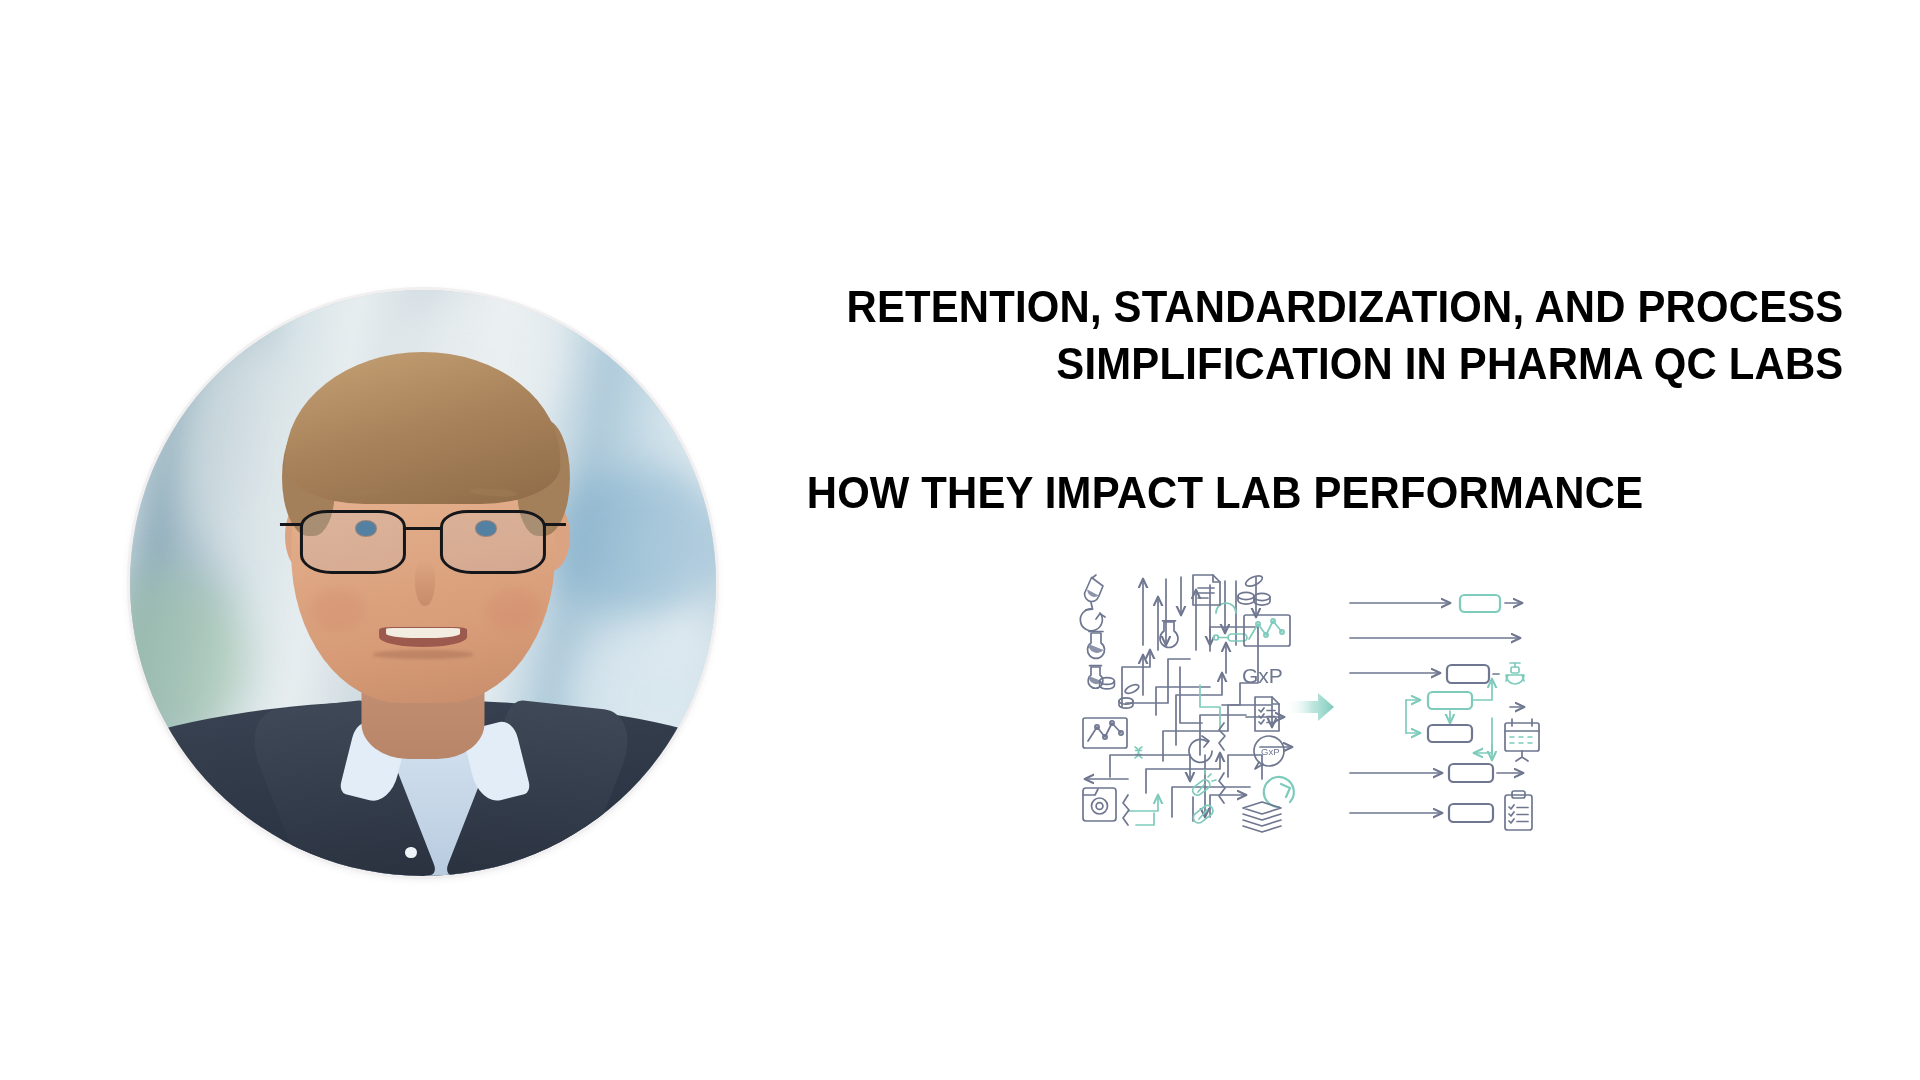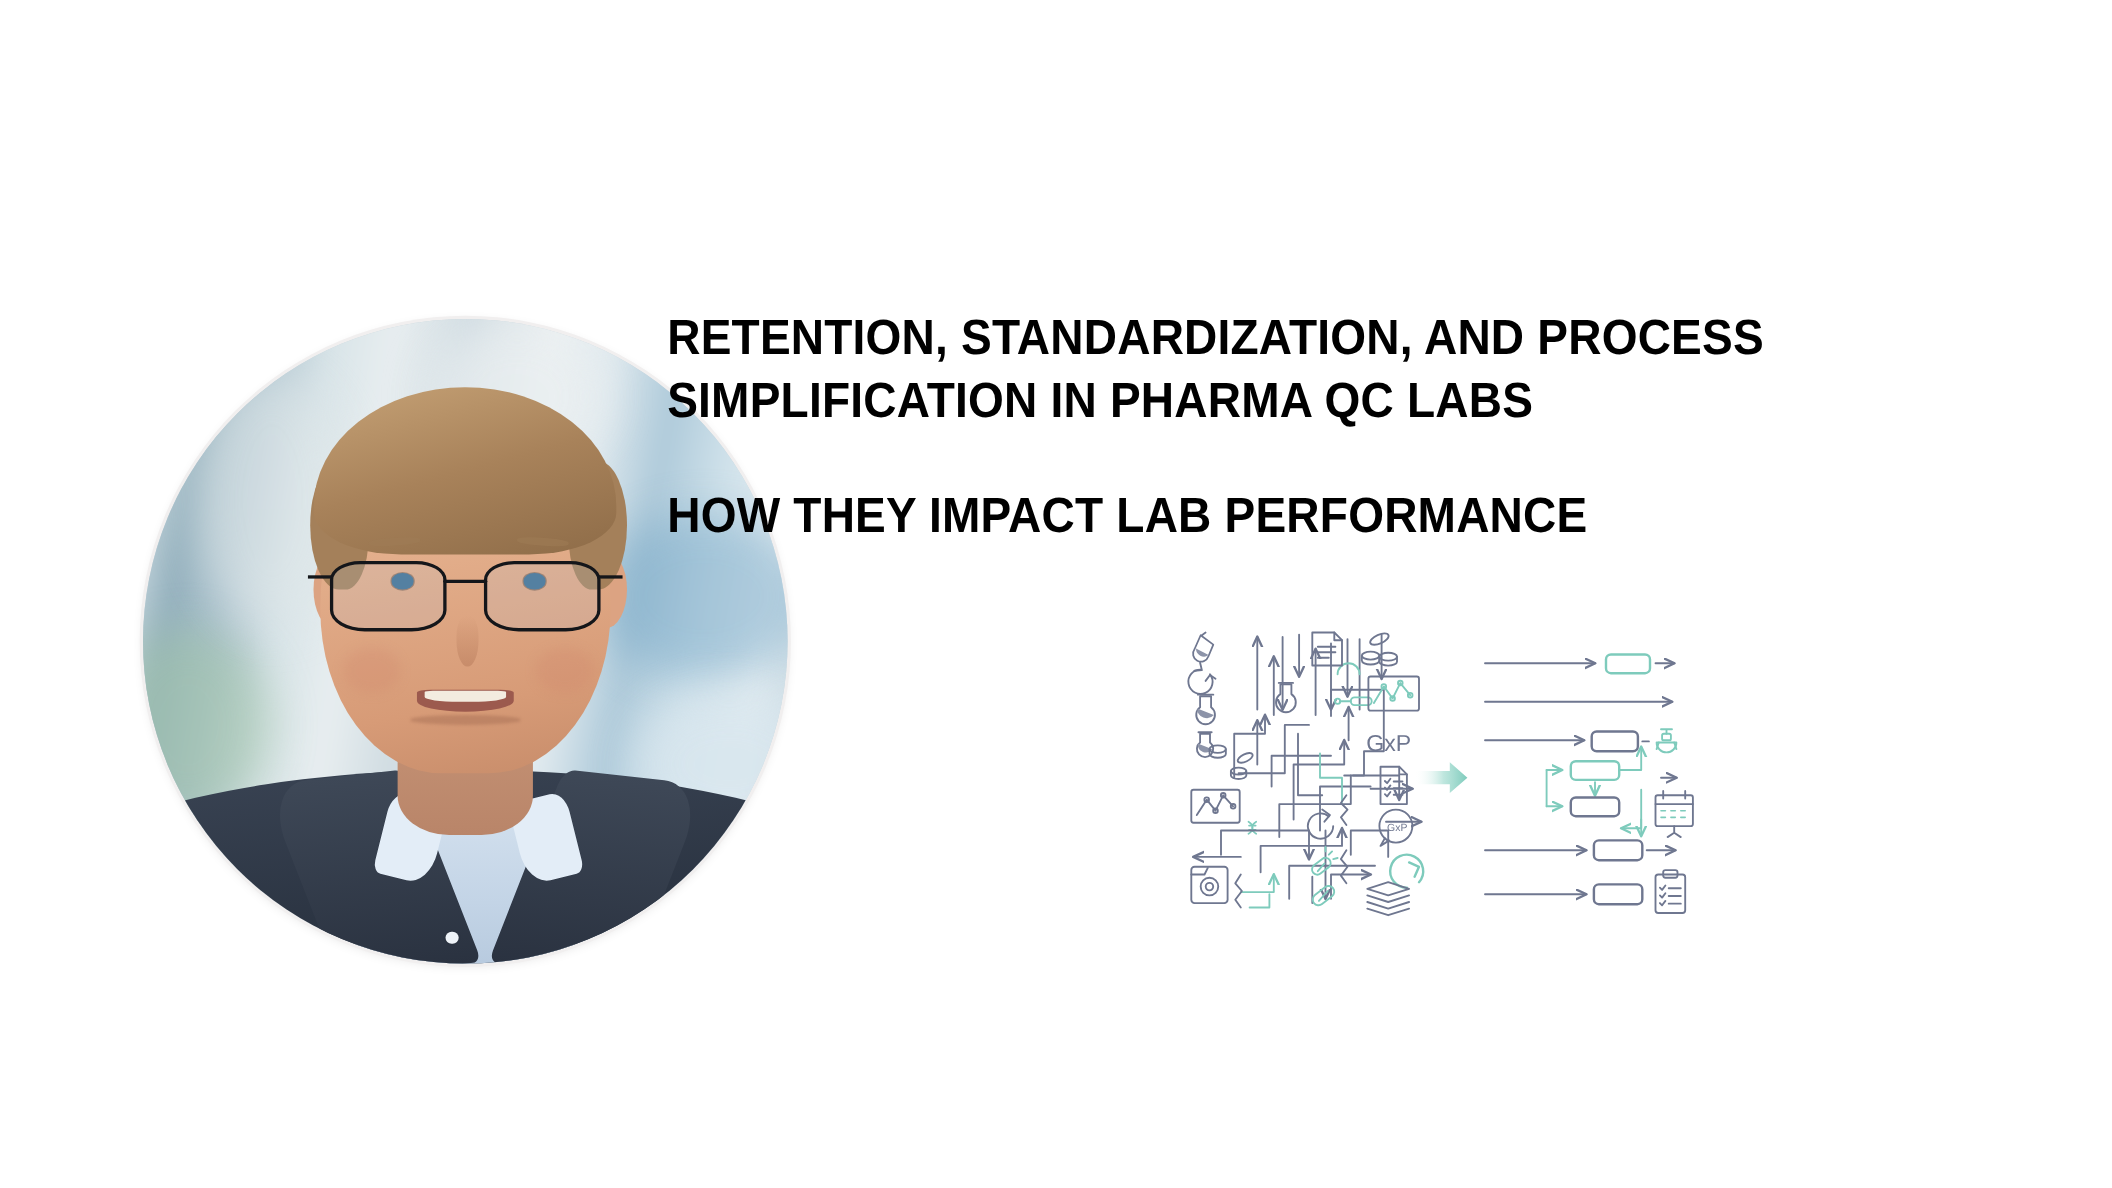--- a/index.html
+++ b/index.html
@@ -291,38 +291,39 @@
   }
   .cheek-l { left: 31%; }
   .cheek-r { right: 30%; }
 
   
   .title-block {
     position: absolute;
     left: 560px;
     top: 278px;
     width: 1330px;
-    text-align: left;
+    text-align: right;
   }
   .title-line {
     font-family: "Liberation Sans", sans-serif;
     font-weight: bold;
     font-size: 45px;
     line-height: 57px;
     letter-spacing: 0.2px;
     color: #000000;
     transform: scaleX(0.93);
     transform-origin: center;
     white-space: nowrap;
   }
   .subtitle-block {
     position: absolute;
     left: 560px;
-    top: 440px;
+    top: 464px;
     width: 1330px;
+    text-align: center;
   }
   .subtitle-line {
     font-family: "Liberation Sans", sans-serif;
     font-weight: bold;
     font-size: 45px;
     line-height: 57px;
     letter-spacing: 0.2px;
     color: #000000;
     transform: scaleX(0.93);
     transform-origin: center;

